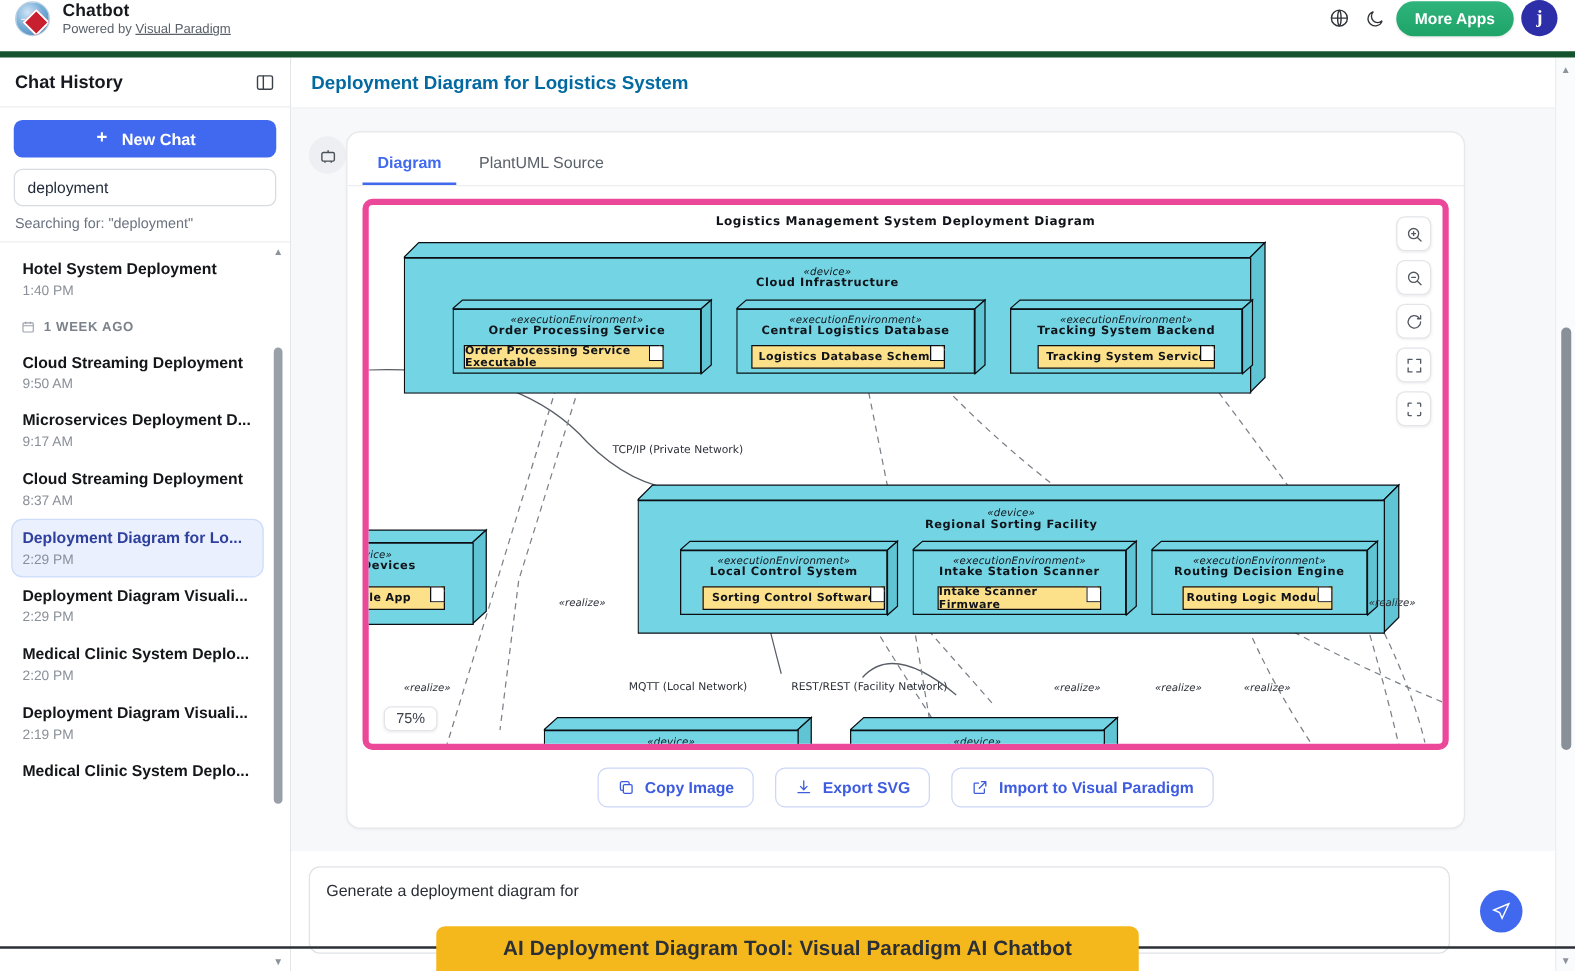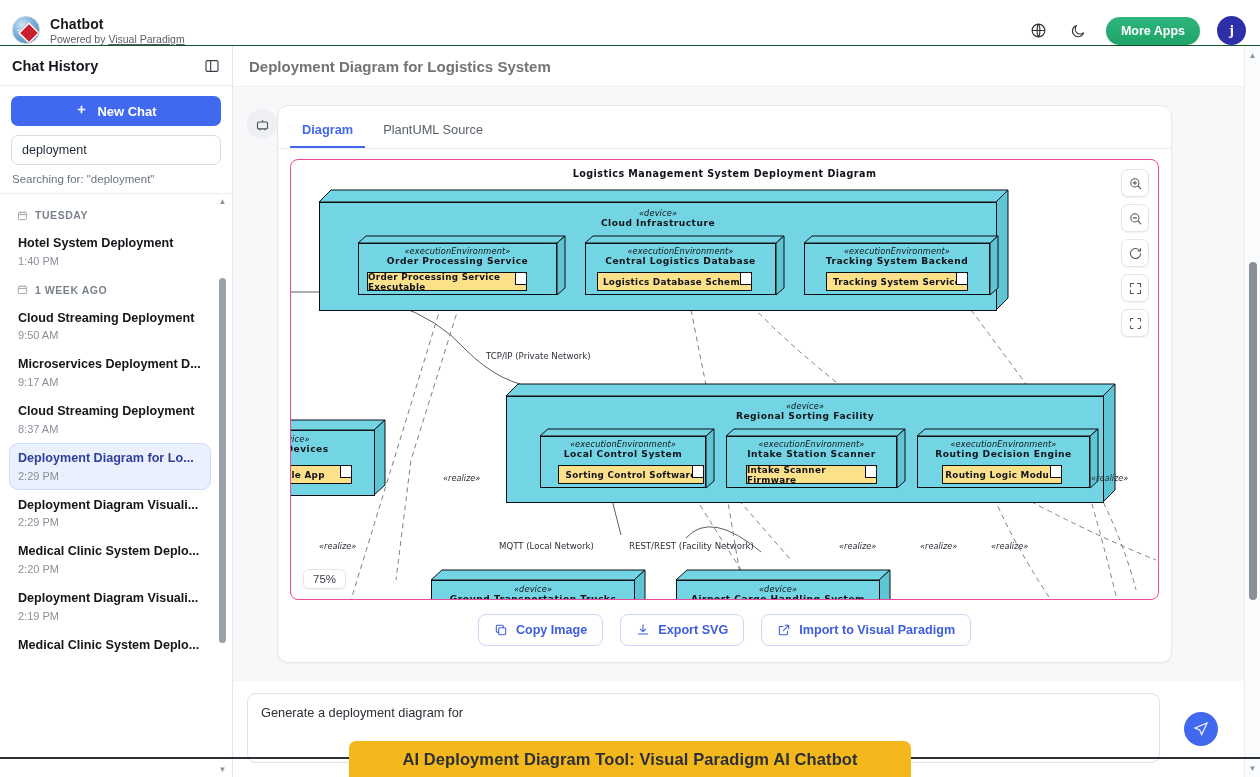--- a/index.html
+++ b/index.html
@@ -8,38 +8,38 @@
     font-family: "Liberation Sans", sans-serif;
     background:#ffffff;
     color:#1f2937;
     font-size:13px;
     position:relative;
   }
 
   
   .topbar{
     height:46px; width:1260px;
-    display:flex; align-items:flex-end;
-    border-bottom:1px solid #14532d;
+    display:flex; align-items:flex-start;
+    border-bottom:5px solid #14532d;
     background:#fff;
     padding:0 14px 0 12px;
     position:relative; z-index:5;
   }
   .brand{display:flex;align-items:center;gap:10px;}
   .brand-logo{width:28px;height:28px;border-radius:50%;position:relative;
     background:radial-gradient(circle at 35% 30%, #cfe4f5 0%, #79b0da 45%, #3d7fb5 100%);
     overflow:hidden;flex:none;border:1px solid #b8cfe2;}
   .brand-logo:before{content:"";position:absolute;left:4px;top:13px;width:20px;height:1px;background:rgba(255,255,255,.75);}
   .brand-logo:after{content:"";position:absolute;left:6px;top:6px;width:16px;height:16px;
      background:#c8202e;transform:rotate(45deg) scale(.78);border:2px solid #fff;}
   .brand-text{line-height:1.15;}
   .brand-title{font-size:14px;font-weight:700;color:#16181d;letter-spacing:.1px;}
   .brand-sub{font-size:10.5px;color:#5a6169;margin-top:1px;}
   .brand-sub a{color:#5a6169;text-decoration:underline;}
-  .topbar-right{margin-left:auto;display:flex;align-items:center;gap:17px;}
+  .topbar-right{margin-left:auto;display:flex;align-items:center;gap:6px;}
   .icon-btn{width:22px;height:22px;display:flex;align-items:center;justify-content:center;
     color:#2f3338;cursor:pointer;}
   .more-apps{
     background:linear-gradient(180deg,#2fb47c,#1ea368);
     color:#fff;font-weight:700;font-size:12.5px;
     border-radius:16px;padding:7px 15px;border:none;cursor:pointer;
     box-shadow:0 1px 2px rgba(0,0,0,.12);
   }
   .avatar{width:29px;height:29px;border-radius:50%;background:#2c2fa8;color:#fff;
     display:flex;align-items:center;justify-content:center;font-size:15px;
@@ -77,37 +77,37 @@
   
   .sb-sbar{position:absolute;right:3px;top:0;bottom:0;width:13px;}
   .sb-sbar .arw{position:absolute;left:1px;width:11px;height:11px;color:#8d939c;display:flex;align-items:center;justify-content:center;font-size:8px;}
   .sb-sbar .arw.up{top:2px;}
   .sb-sbar .arw.dn{bottom:2px;}
   .sb-sbar .thumb{position:absolute;left:2.5px;width:7px;border-radius:4px;background:#9aa0a8;top:84px;height:365px;}
 
   
   .main{flex:1;display:flex;flex-direction:column;min-width:0;position:relative;background:#fff;}
   .main-head{height:41px;display:flex;align-items:center;padding:0 16px;border-bottom:1px solid #eceef0;}
-  .main-title{font-size:15px;font-weight:700;color:#737373;}
+  .main-title{font-size:15px;font-weight:700;color:#0369a1;}
 
   .canvas{flex:1;background:#f7f8fa;position:relative;overflow:hidden;padding:18px 0 0 0;}
   .msg-row{display:flex;padding:0 26px 0 14px;}
   .bot-avatar{width:30px;height:30px;border-radius:50%;background:#edeff2;flex:none;
      display:flex;align-items:center;justify-content:center;color:#4b5159;margin-top:4px;}
   .card{
     flex:1;background:#fff;border:1px solid #e6e8eb;border-radius:11px;
     min-width:0;box-shadow:0 1px 2px rgba(16,24,40,.04);
     display:flex;flex-direction:column;max-width:895px;
   }
   .tabs{display:flex;gap:6px;padding:9px 12px 0 12px;border-bottom:1px solid #ebedf0;}
   .tab{padding:7px 12px 9px 12px;font-size:12.8px;color:#5a6169;cursor:pointer;border-bottom:2px solid transparent;}
   .tab.active{color:#4169f0;font-weight:600;border-bottom-color:#4169f0;}
 
   .diagram-wrap{position:relative;margin:10px 12px 0 12px;border-radius:8px;
-     background:#fff;border:1px solid #ec4899;overflow:hidden;height:441px;}
+     background:#fff;border:5px solid #ec4899;overflow:hidden;height:441px;}
   .diagram-canvas{position:absolute;inset:0;overflow:hidden;}
   .dgm-title{position:absolute;left:0;right:0;top:8px;text-align:center;font-size:9.6px;
      font-weight:700;color:#10131a;font-family:"DejaVu Sans",sans-serif;letter-spacing:.45px;}
 
   
   .node{position:absolute;}
   .dep{fill:none;stroke:#7b8089;stroke-width:1;stroke-dasharray:5 4;}
   .assoc{fill:none;stroke:#585e66;stroke-width:1;}
   .stereo{font-style:italic;font-family:"DejaVu Sans",sans-serif;font-size:8.2px;color:#10131a;letter-spacing:.15px;}
   .nname{font-family:"DejaVu Sans",sans-serif;font-weight:700;font-size:9.1px;color:#10131a;letter-spacing:.5px;}
@@ -201,29 +201,20 @@
             </svg>
         </span>
         <span>New Chat</span>
       </button>
       <input class="search-box" value="deployment" style="">
       <div class="searching-for">Searching for: "deployment"</div>
     </div>
 
     <div class="sb-list">
       <div class="sb-scrollarea" id="chat-groups">
-          <div class="group-label">
-            <span style="display:flex;color:#9aa0a8">
-              <svg width="11" height="11" viewBox="0 0 24 24" fill="none" stroke="currentColor" stroke-width="2">
-                <rect x="3" y="5" width="18" height="16" rx="2"></rect>
-                <path d="M3 10h18M8 3v4M16 3v4"></path>
-              </svg>
-            </span>
-            <span>TUESDAY</span>
-          </div>
           <div class="chat-item">
             <div class="chat-title">Hotel System Deployment</div>
             <div class="chat-time">1:40 PM</div>
           </div>
           <div class="group-label">
             <span style="display:flex;color:#9aa0a8">
               <svg width="11" height="11" viewBox="0 0 24 24" fill="none" stroke="currentColor" stroke-width="2">
                 <rect x="3" y="5" width="18" height="16" rx="2"></rect>
                 <path d="M3 10h18M8 3v4M16 3v4"></path>
               </svg>

